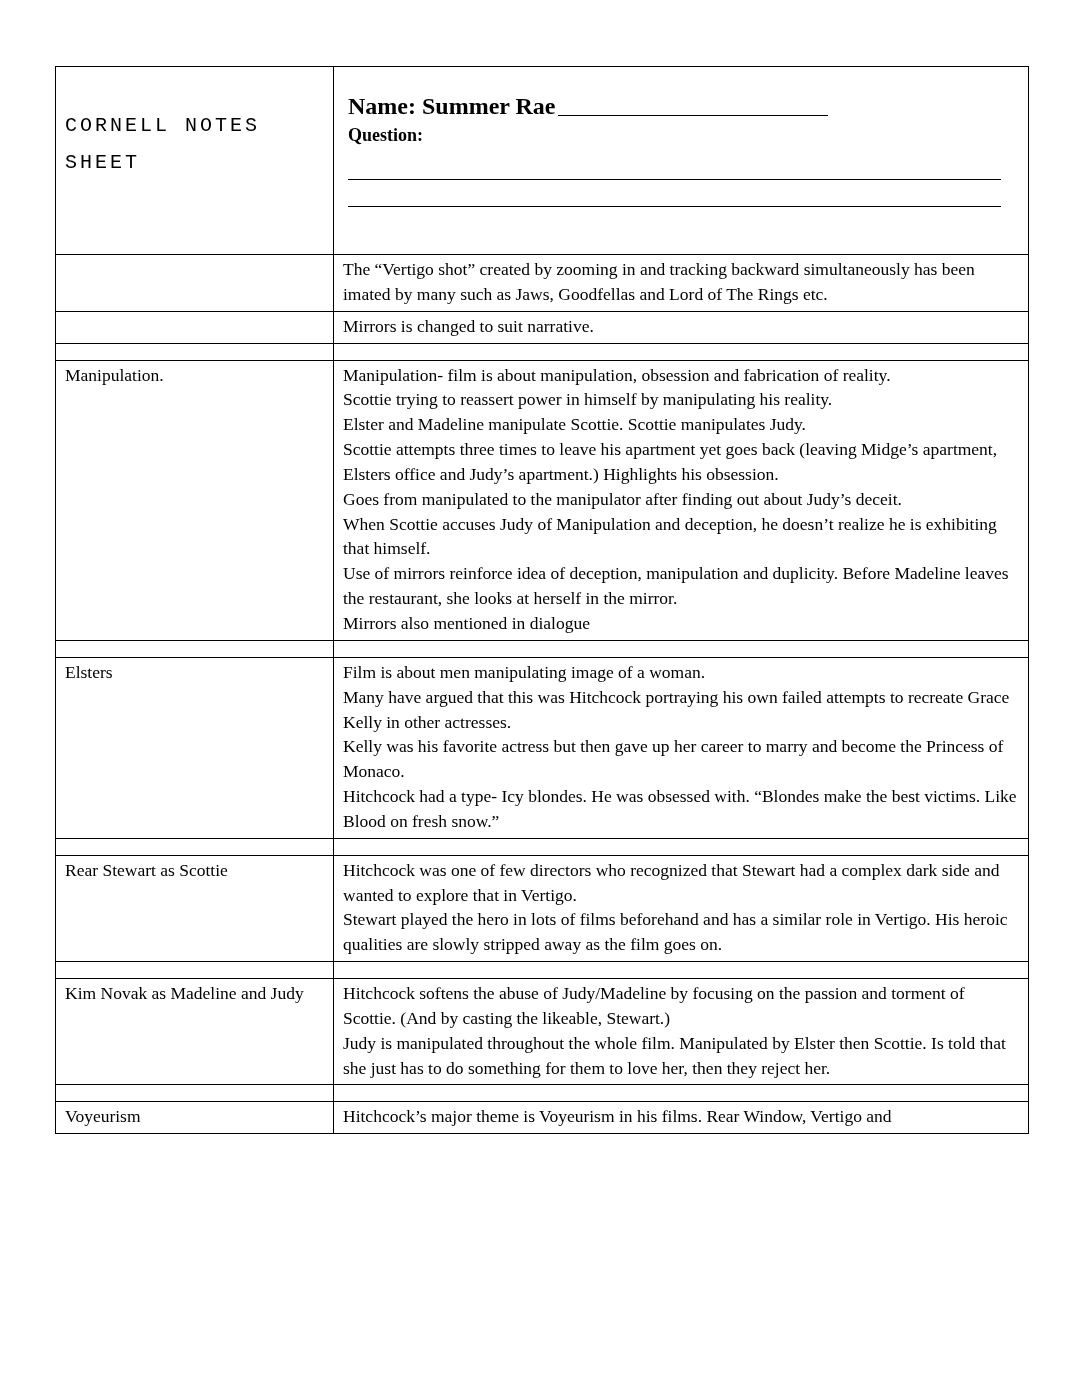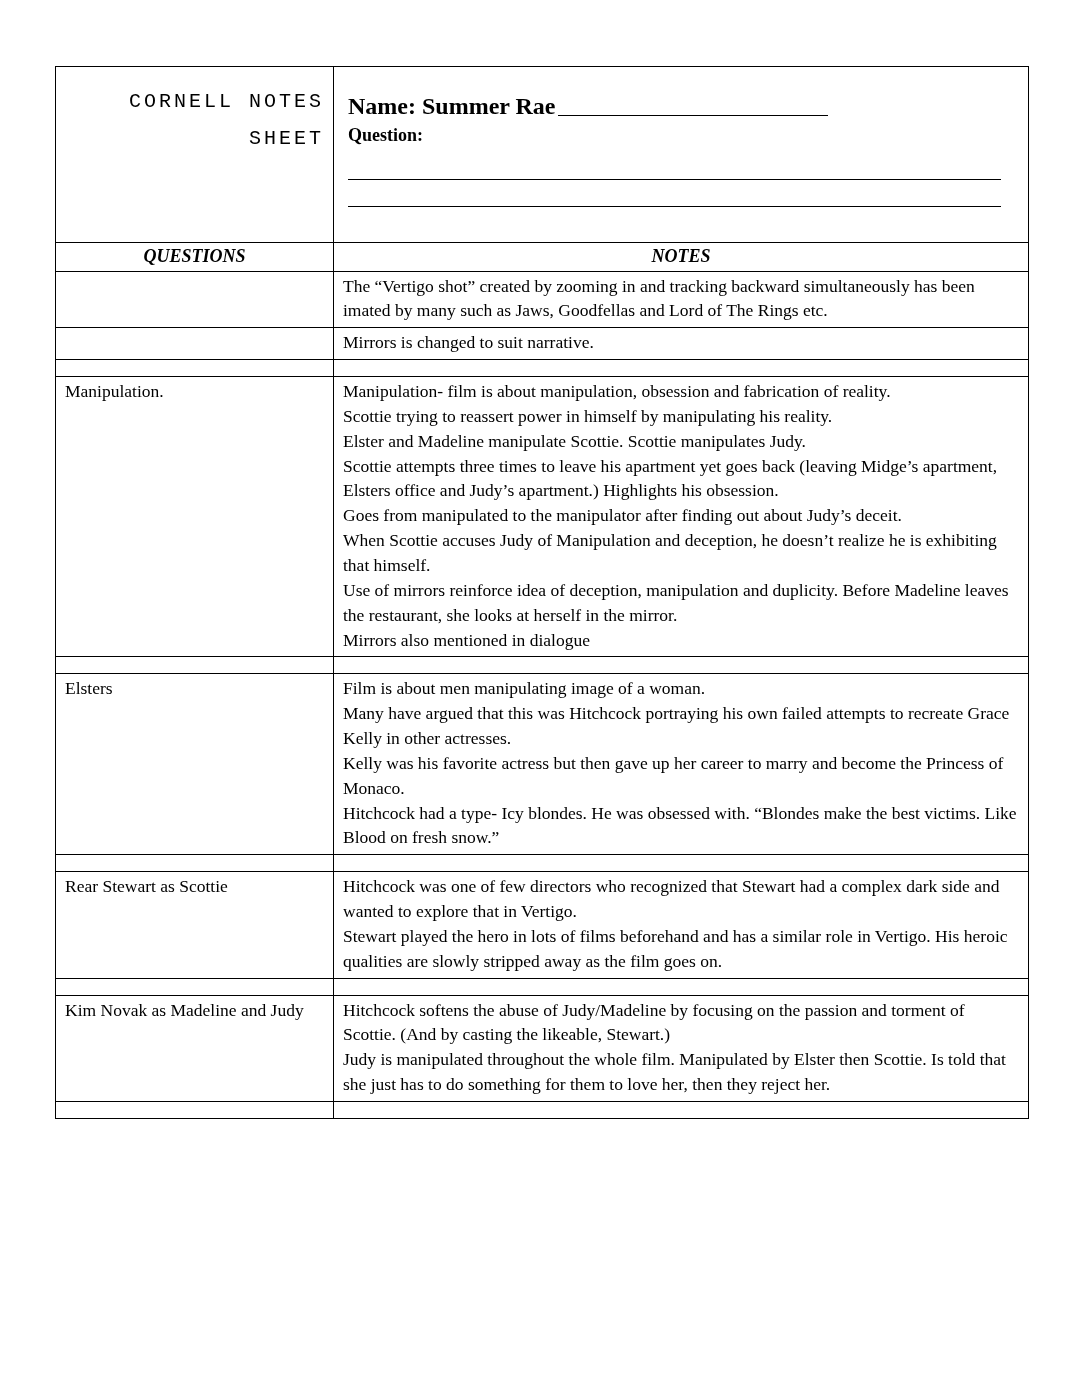--- a/index.html
+++ b/index.html
@@ -30,22 +30,22 @@
     font-size: 17.5px;
     line-height: 1.42;
     padding: 2px 9px 4px 9px;
     overflow: hidden;
   }
   col.q-col { width: 278px; }
   col.n-col { width: 695px; }
 
   
   td.title-cell {
-    text-align: right;
-    padding-top: 16px;
+    text-align: left;
+    padding-top: 40px;
     font-family: "Liberation Mono", "DejaVu Sans Mono", monospace;
     font-size: 20px;
     letter-spacing: 3px;
     line-height: 1.85;
   }
   td.info-cell {
     padding: 22px 14px 10px 14px;
   }
   .header-row td { height: 143px; }
 
@@ -114,24 +114,20 @@
         <td class="info-cell">
           <div class="name-line">
             <span>Name: Summer Rae</span>
             <span class="name-fill"></span>
           </div>
           <div class="question-label">Question:</div>
           <div class="blank-line"></div>
           <div class="blank-line second"></div>
         </td>
       </tr>
-      <tr>
-        <td class="col-head">QUESTIONS</td>
-        <td class="col-head">NOTES</td>
-      </tr>
     </tbody>
     <tbody>
         <tr>
           <td class="q-cell"></td>
           <td class="n-cell">The “Vertigo shot” created by zooming in and tracking backward simultaneously has been imated by many such as Jaws, Goodfellas and Lord of The Rings etc.</td>
         </tr>
         <tr>
           <td class="q-cell"></td>
           <td class="n-cell">Mirrors is changed to suit narrative.</td>
         </tr>
@@ -176,15 +172,19 @@
         </tr>
         <tr>
           <td class="q-cell">Kim Novak as Madeline and Judy</td>
           <td class="n-cell">Hitchcock softens the abuse of Judy/Madeline by focusing on the passion and torment of Scottie. (And by casting the likeable, Stewart.)
 Judy is manipulated throughout the whole film. Manipulated by Elster then Scottie. Is told that she just has to do something for them to love her, then they reject her.</td>
         </tr>
         <tr class="spacer">
           <td class="q-cell"></td>
           <td class="n-cell"></td>
         </tr>
+        <tr>
+          <td class="q-cell">Voyeurism</td>
+          <td class="n-cell">Hitchcock’s major theme is Voyeurism in his films. Rear Window, Vertigo and</td>
+        </tr>
       </tbody>
   </table>
 </div>
 
 </body></html>

